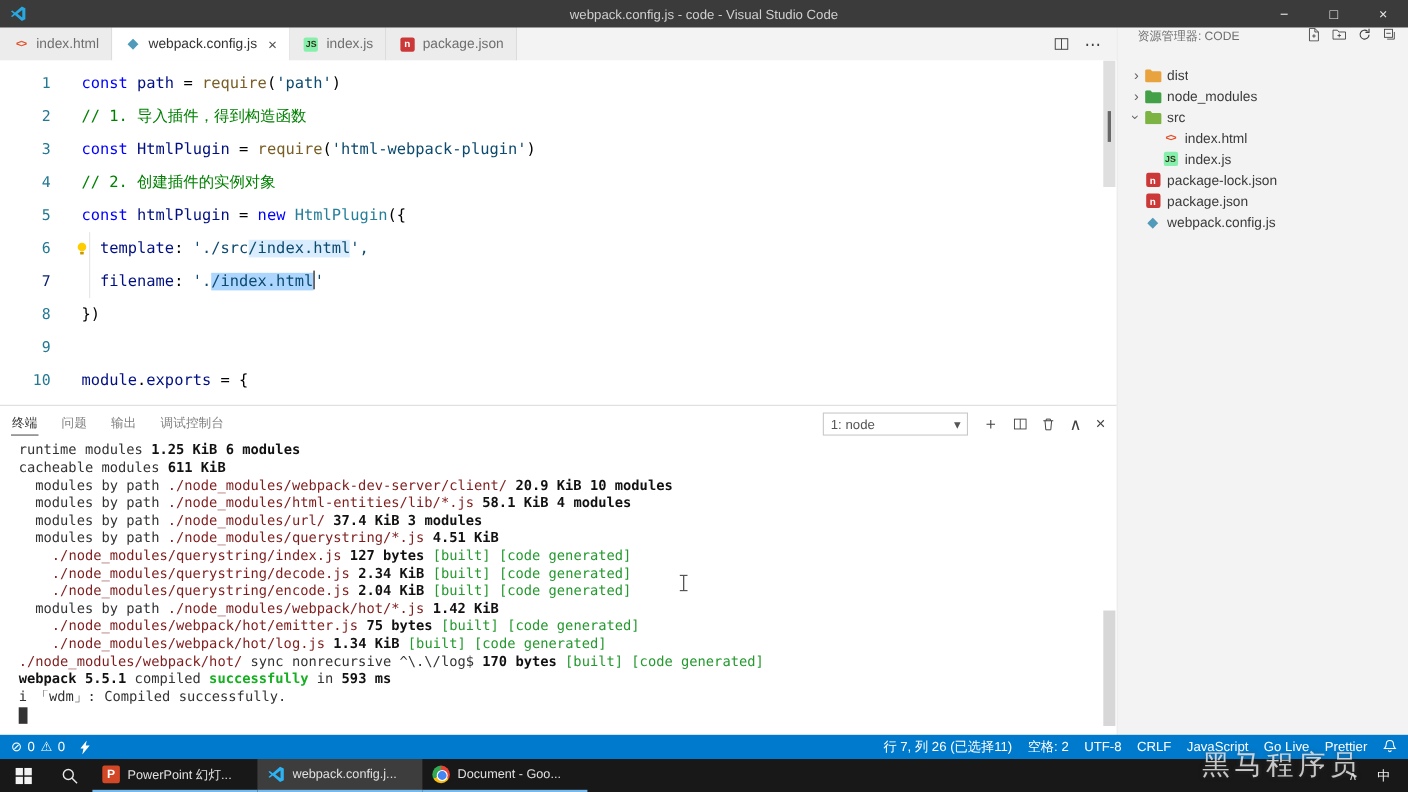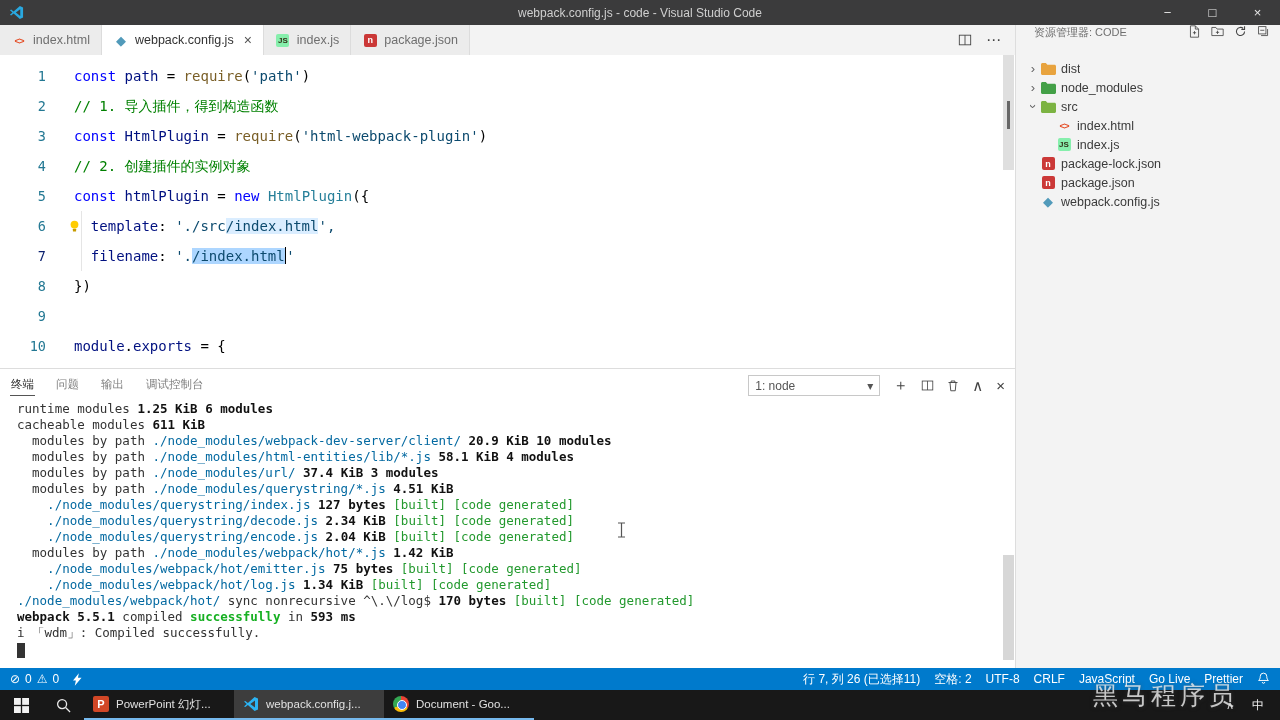--- a/index.html
+++ b/index.html
@@ -50,21 +50,21 @@
   .panel-tabs{display:flex;gap:20px}
   .panel-tab{font-size:11.5px;color:#808080;padding:5px 1px 3px}
   .panel-tab.active{color:#333;border-bottom:1px solid #555}
   .panel-actions{display:flex;align-items:center;gap:13px;color:#424242}
   .term-select{width:132px;height:21px;border:1px solid #c8c8c8;background:#fff;display:flex;align-items:center;justify-content:space-between;padding:0 6px;font-size:12px;color:#555}
   .pa-icon{display:flex;align-items:center;font-size:15px;color:#424242}
   .term{flex:1;padding:5px 0 0 17px;font-family:"DejaVu Sans Mono","Liberation Mono",monospace;font-size:12.5px;line-height:16px;color:#333;overflow:hidden;position:relative}
   .tline{white-space:pre}
   .ts-p{color:#333}
   .ts-d{color:#111;font-weight:bold}
-  .ts-t{color:#0369a1}
+  .ts-t{color:#7f1d1d}
   .ts-g{color:#23992e}
   .ts-gb{color:#16b022;font-weight:bold}
   .term-cursor{width:8px;height:15px;background:#333;margin-top:2px}
   .term-scrollbar{position:absolute;right:1px;bottom:8px;width:11px;height:105px;background:rgba(110,110,110,.28)}
   .mouse-ibeam{position:absolute;left:617px;top:126px}
 
   
   .sidebar{flex:1;background:#f3f3f3;display:flex;flex-direction:column;font-size:12.5px;min-width:0}
   .sb-header{flex:0 0 32px;display:flex;align-items:flex-start;padding:0 10px 0 18px}
   .sb-title{font-size:11px;color:#6f6f6f;white-space:nowrap;overflow:hidden}

